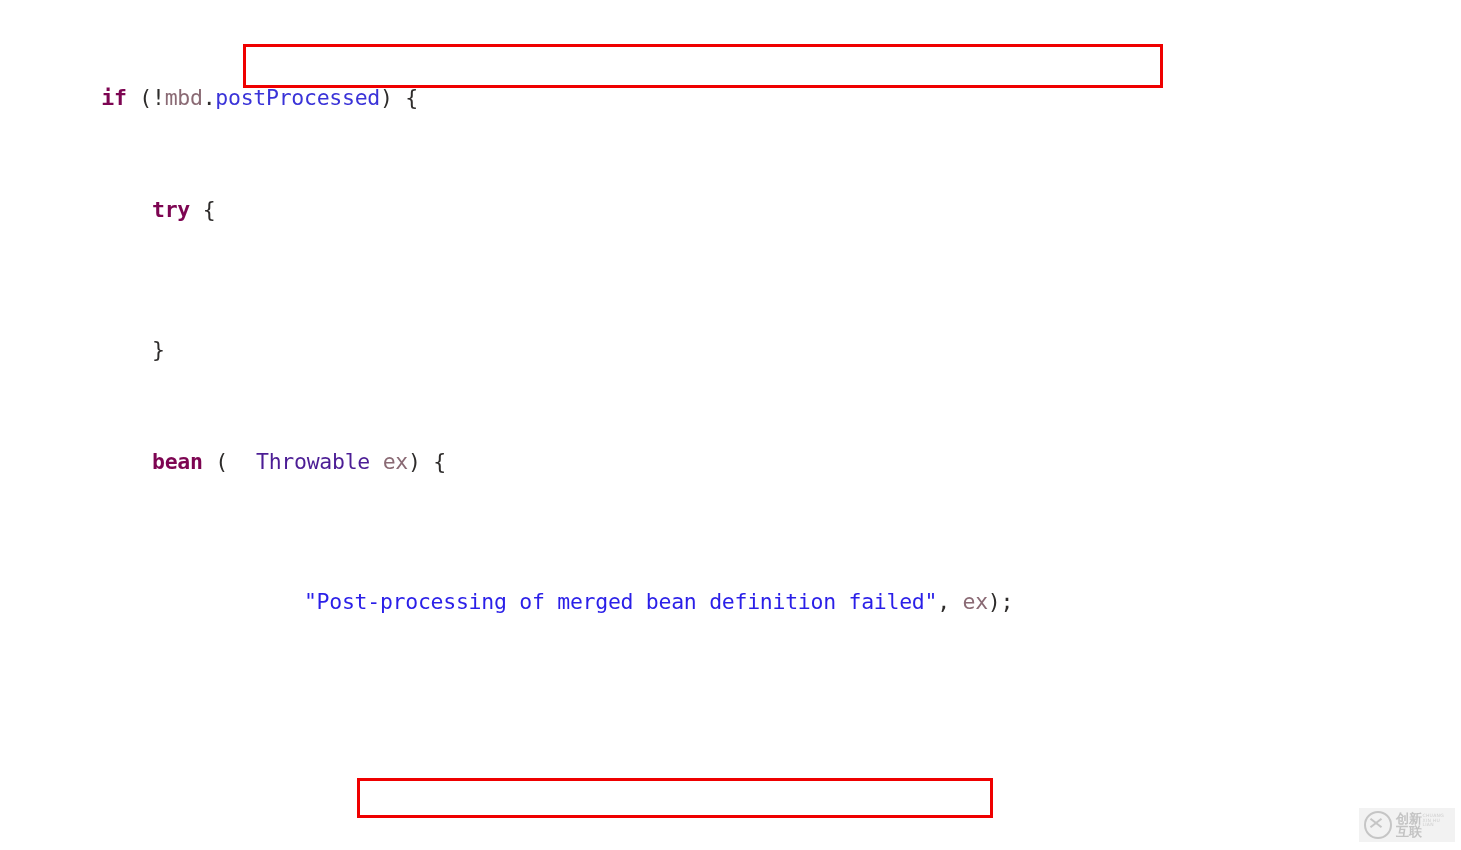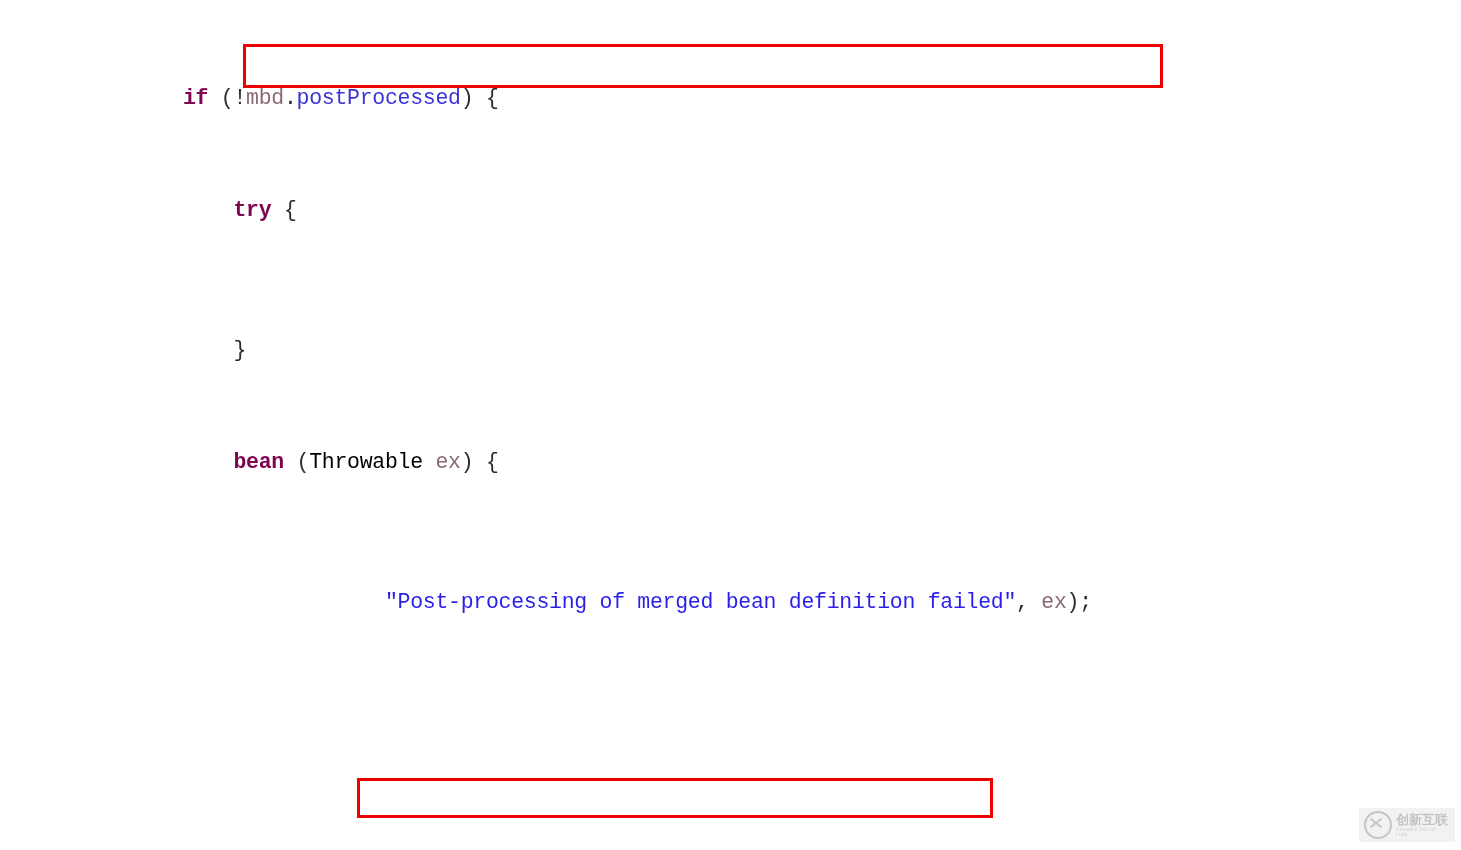--- a/index.html
+++ b/index.html
@@ -28,31 +28,29 @@
     white-space: pre;
     font-family: "DejaVu Sans Mono", "Liberation Mono", monospace;
     font-size: 21.5px;
     line-height: 28px;
     letter-spacing: -0.28px;
   }
 
   .code-line {
     height: 28px;
     white-space: pre;
-    padding-left: 82px;
     color: #33312f;
-    font-family: Liberation Mono, monospace;
   }
 
   
   .tok-kw      { color: #7d0552; font-weight: bold; }
   .tok-str     { color: #2a1fe8; }
   .tok-field   { color: #3a33d8; }
   .tok-param   { color: #8a6a74; }
-  .tok-type    { color: #000000; }
+  .tok-type    { color: #4c1d95; margin-left: 28px; }
   .tok-method  { color: #22212e; }
   .tok-punct   { color: #2e2c2b; }
 
   
   .hl-box {
     position: absolute;
     border: 3px solid #ef0000;
     box-sizing: border-box;
     pointer-events: none;
     background: transparent;
@@ -88,21 +86,21 @@
     left: 3px;
     top: 9px;
     width: 14px;
     height: 2px;
     background: #bcbcbc;
   }
   #watermark .wm-mark::before { transform: rotate(38deg); }
   #watermark .wm-mark::after  { transform: rotate(-38deg); }
   #watermark .wm-text {
     display: flex;
-    flex-direction: column;
+    flex-direction: row;
     justify-content: center;
     line-height: 1;
   }
   #watermark .wm-cn {
     font-family: "DejaVu Sans", sans-serif;
     font-size: 13px;
     color: #b9b9b9;
     font-weight: bold;
     letter-spacing: 0px;
   }

